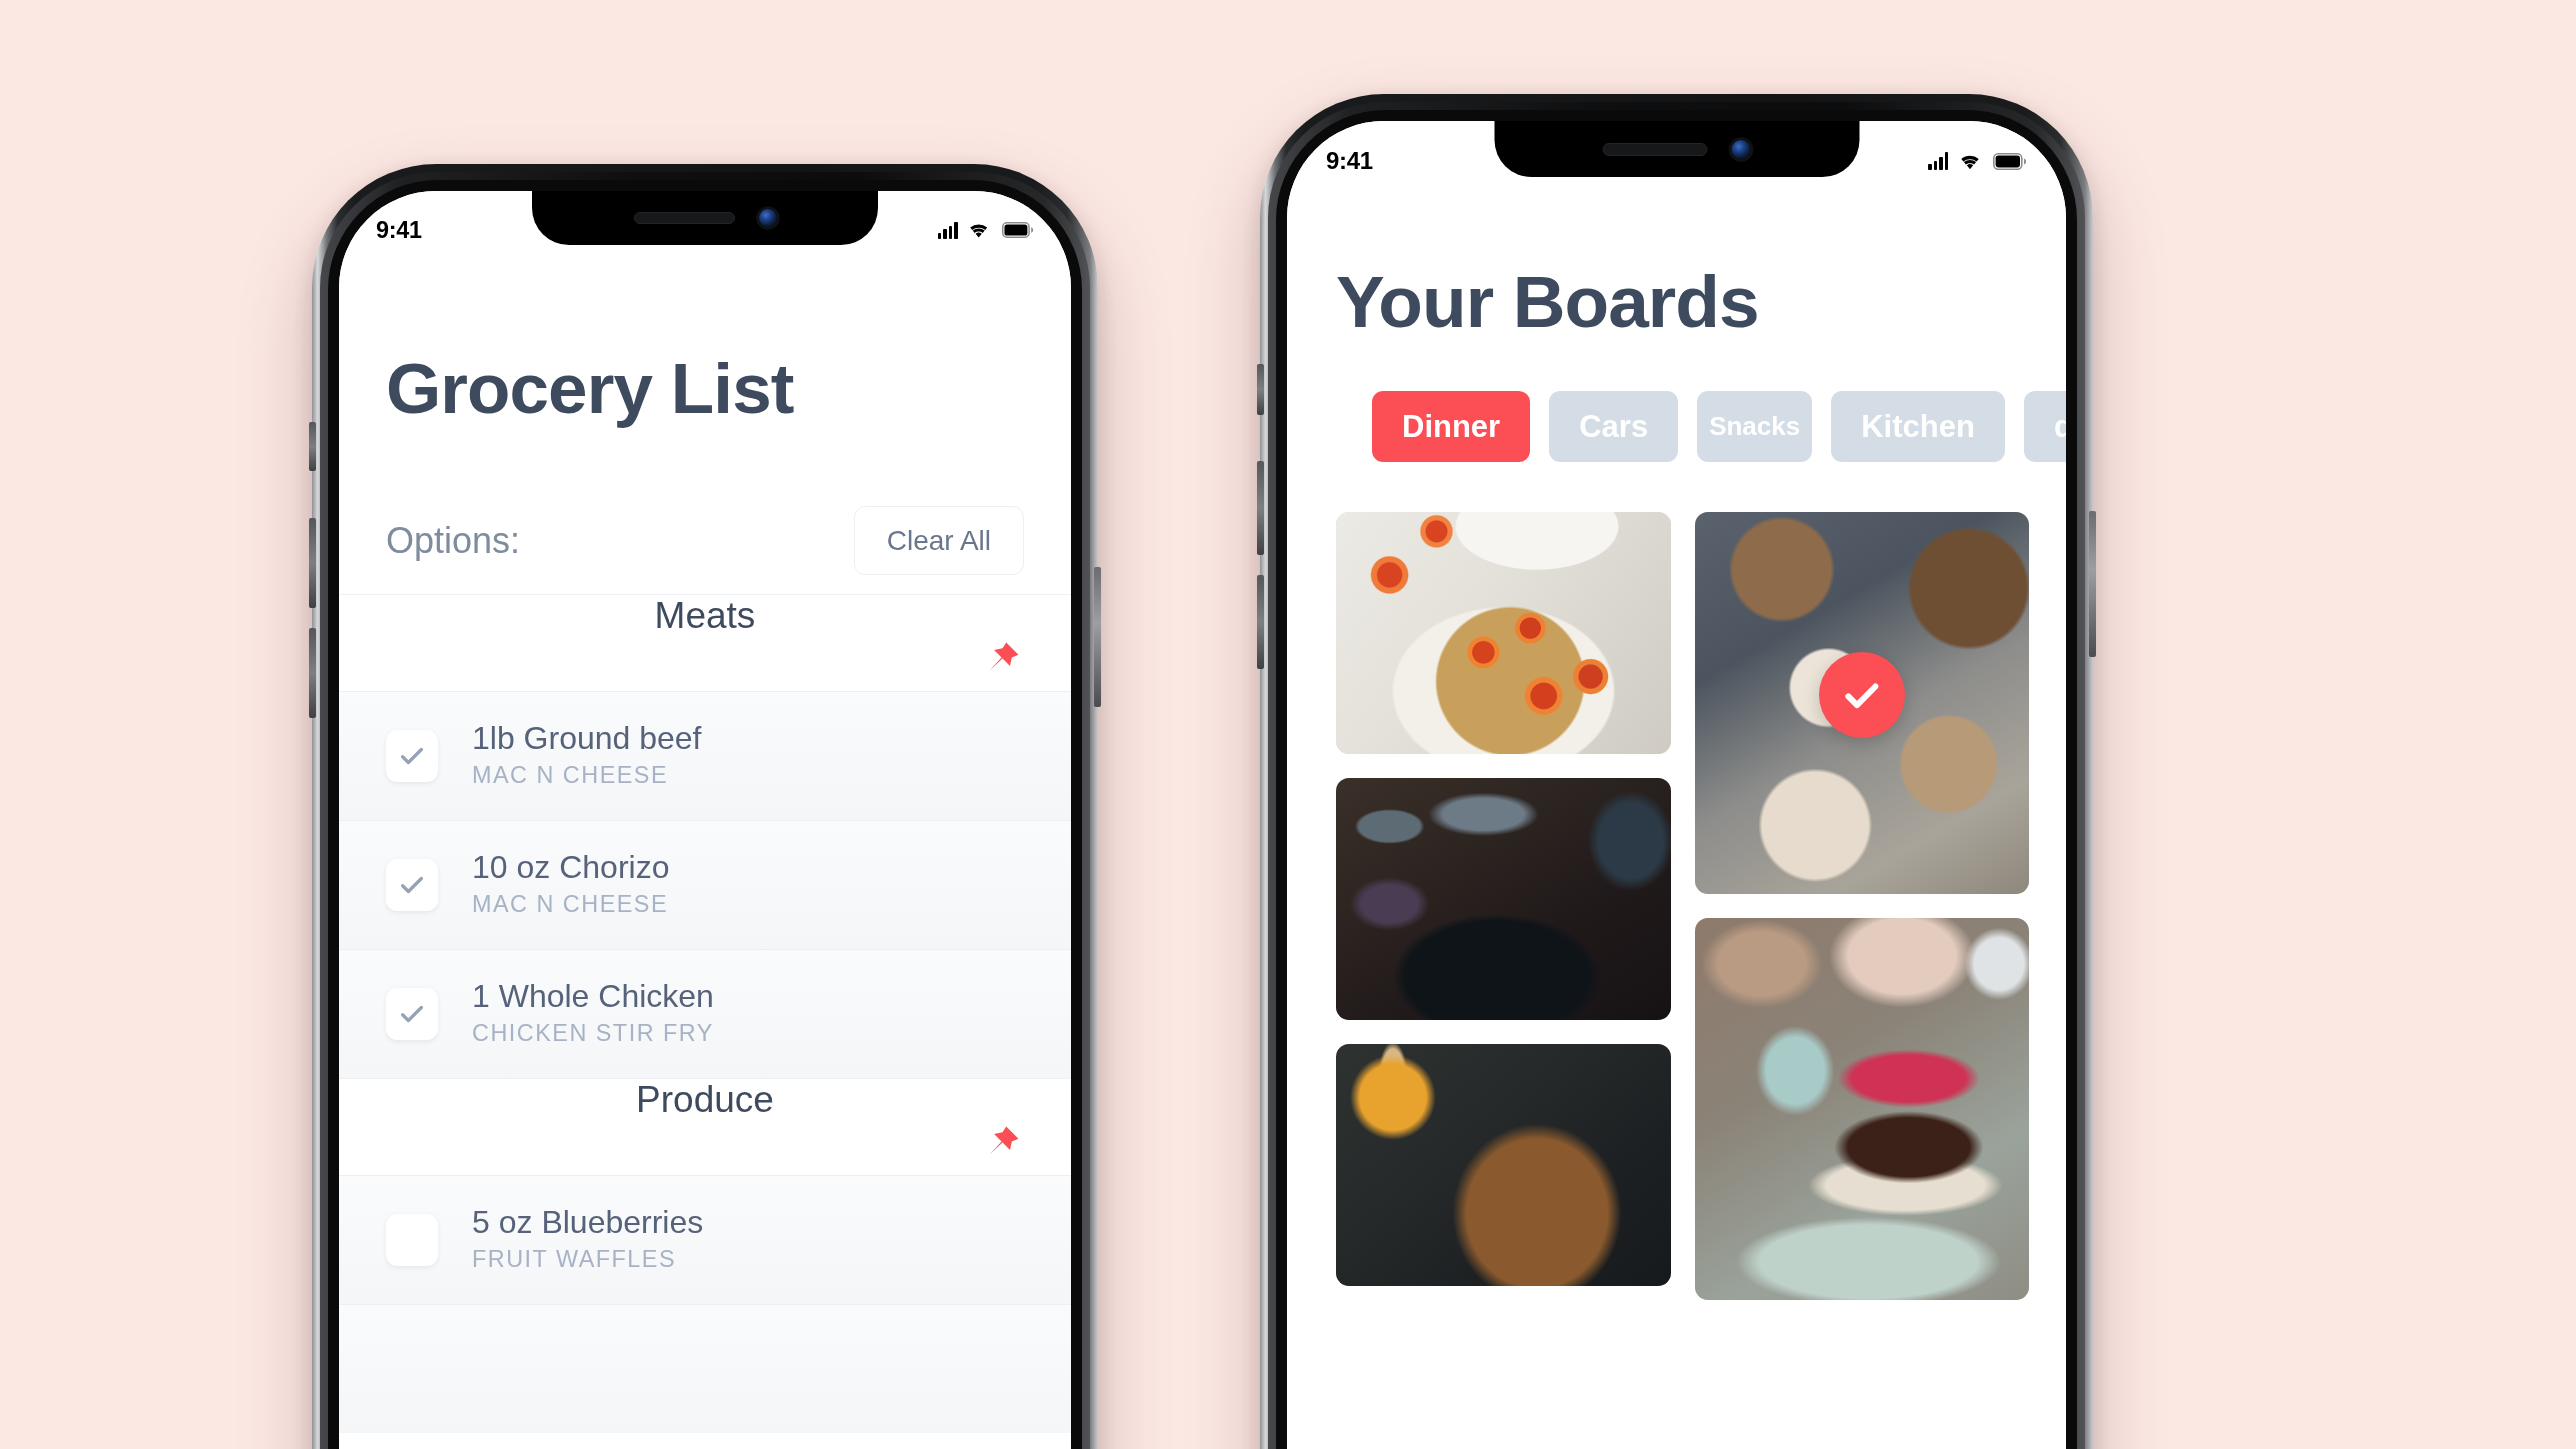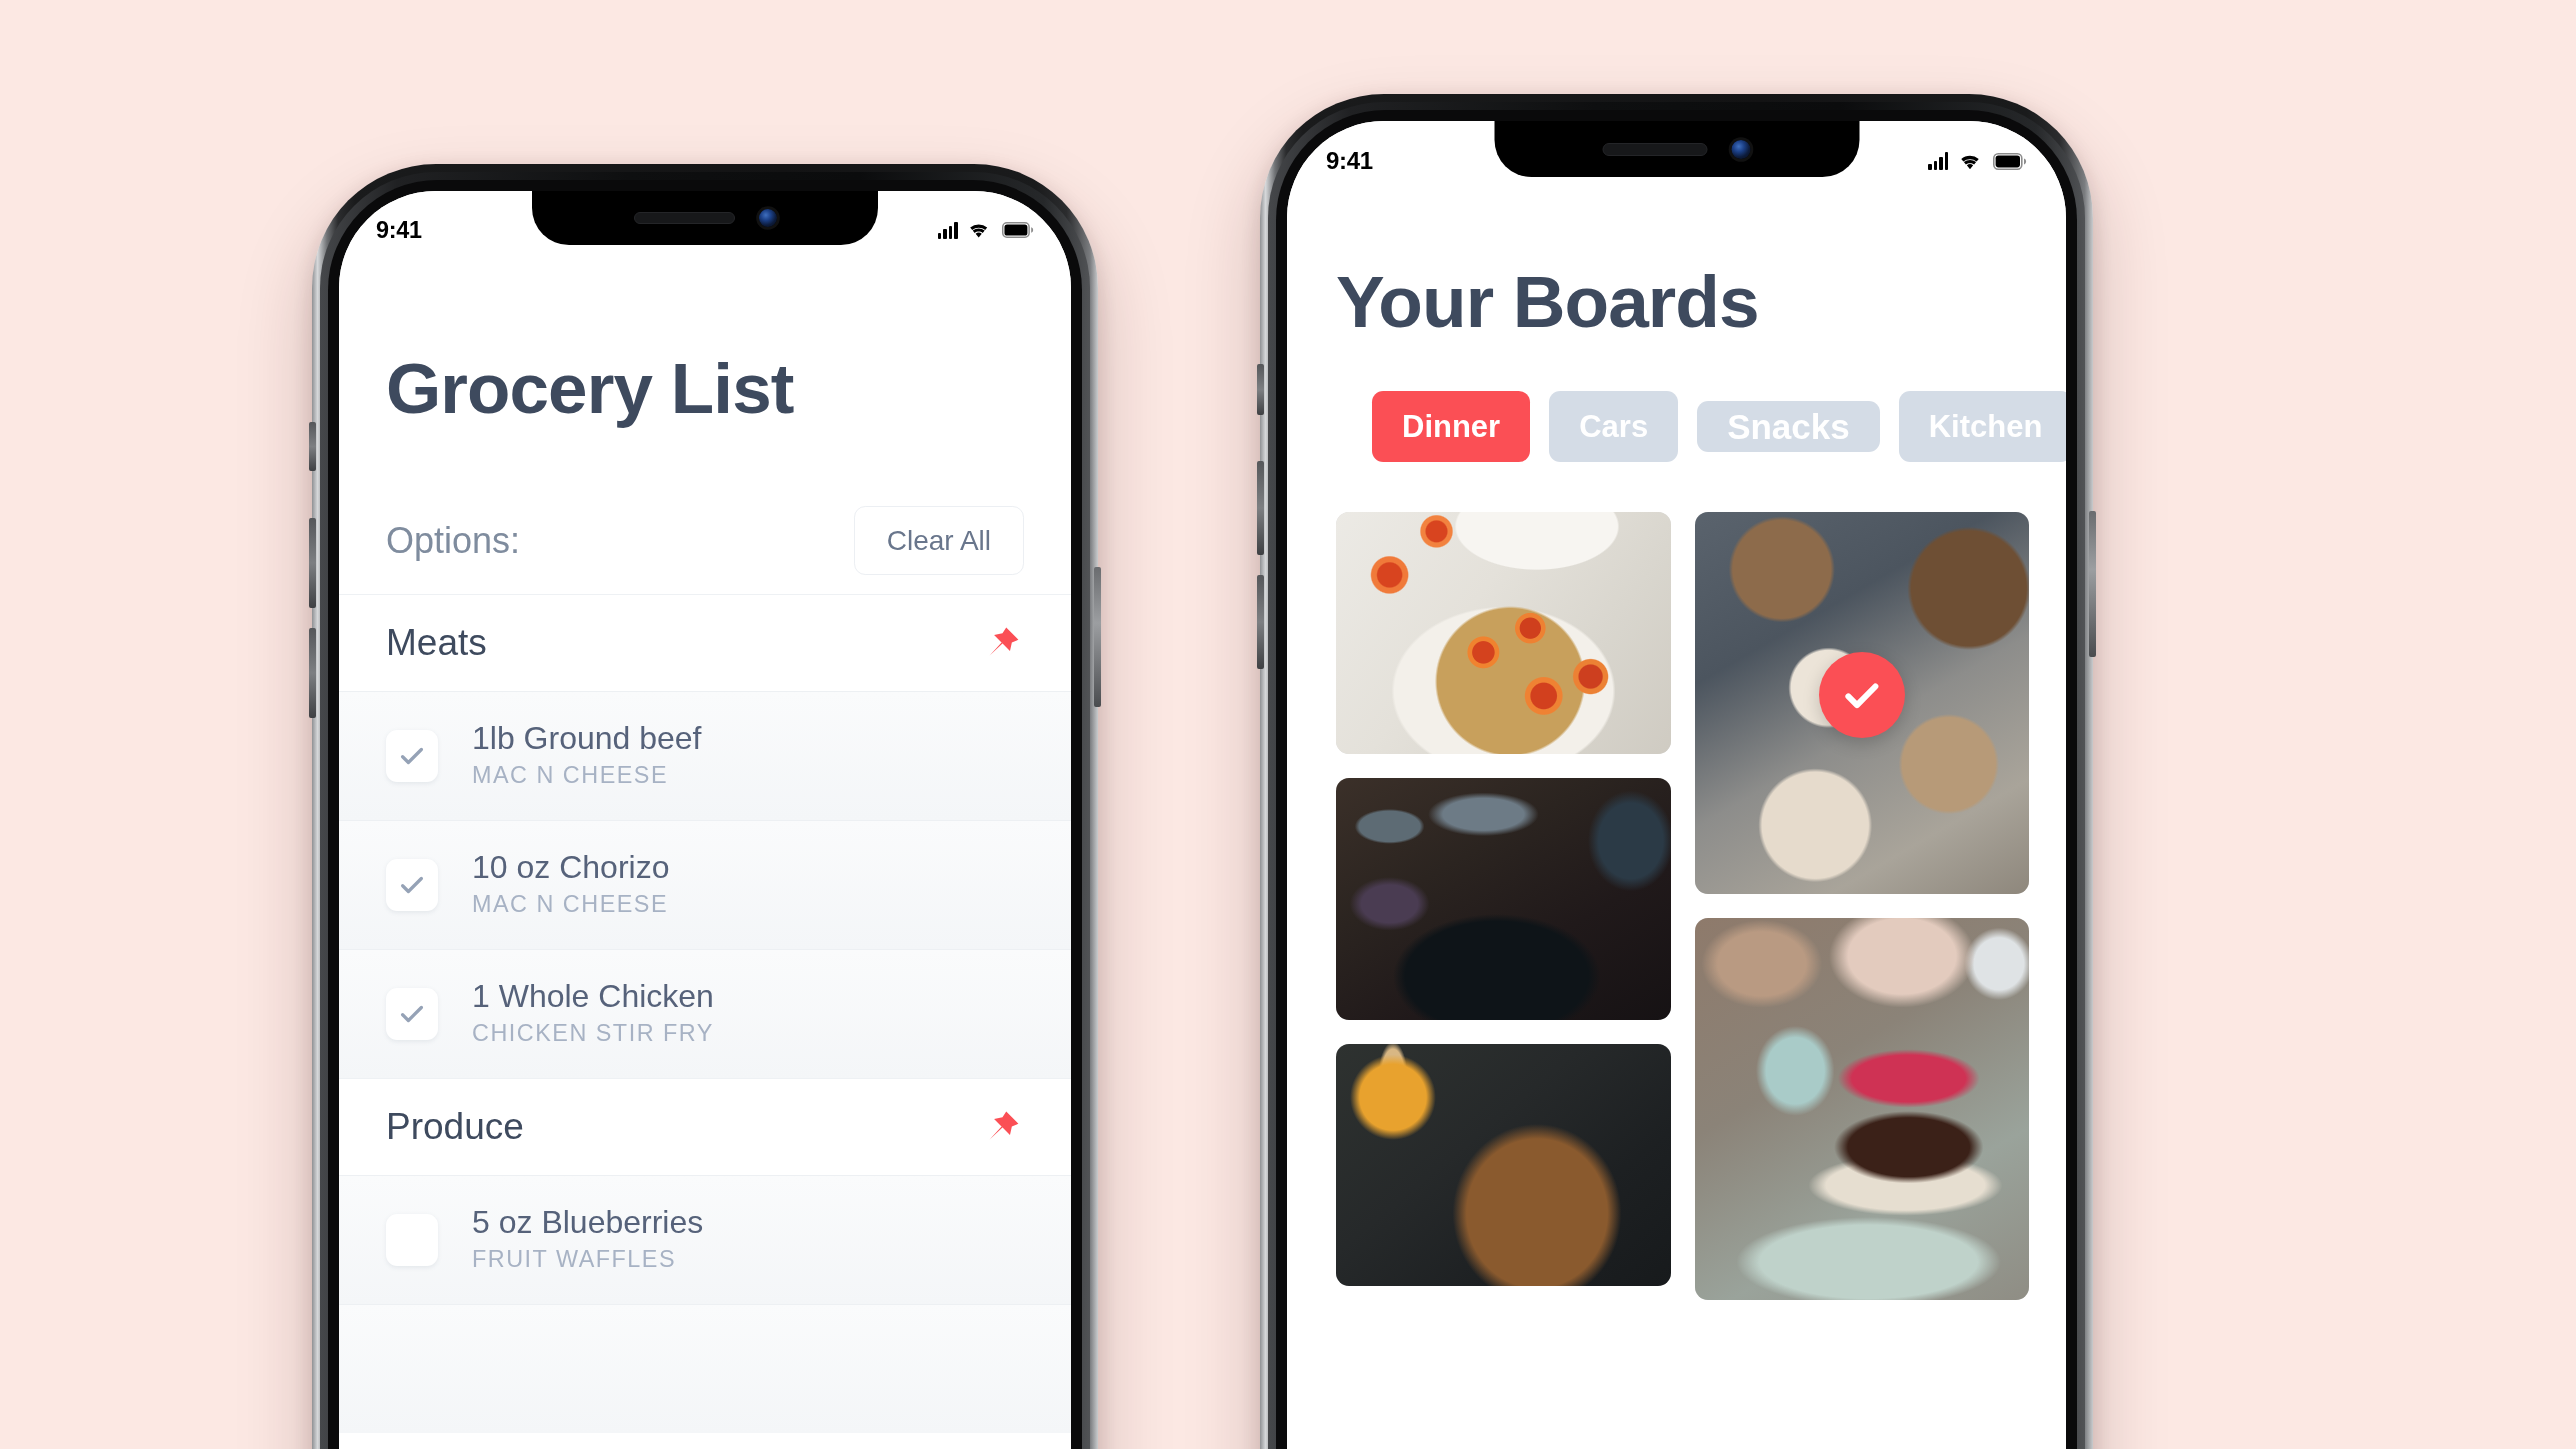--- a/index.html
+++ b/index.html
@@ -69,21 +69,21 @@
   .title{ color:#3E4A5E; font-weight:bold; letter-spacing:-0.9px; }
 
   
   .opts-row{ display:flex; align-items:center; }
   .opts-label{ color:#7F8C9E; }
   .clear-btn{
     margin-left:auto; border:0.9px solid #ECEFF3; background:#fff;
     border-radius:11.2px; color:#69768C; display:flex; align-items:center; justify-content:center;
     white-space:nowrap;
   }
-  .sec-head{ display:flex; align-items:center; background:#fff; border-top:0.9px solid #EEF1F4; }
+  .sec-head{ display:flex; align-items:center; background:#fff; border-top:0.9px solid #EEF1F4;flex-direction:column; }
   .sec-head .sec-name{ color:#3E4A5E; }
   .sec-del{ margin-left:auto; position:relative; }
 
   .row{ display:flex; align-items:center; border-top:0.9px solid #EDF0F3; background:linear-gradient(180deg,#FAFBFC,#F4F6F8); }
   .cbox{ background:#fff; border-radius:11.2px; box-shadow:0 1.9px 4.7px rgba(90,105,130,.10); display:flex; align-items:center; justify-content:center; flex:0 0 auto; }
   .row-txt .r1{ color:#56627A; }
   .row-txt .r2{ color:#A7B2C4; letter-spacing:1.5px; }
 
   
   .chips{ display:flex; align-items:center; overflow:hidden; }
@@ -261,21 +261,21 @@
               <path d="M31 5.6v5.8c1.4-.5 2.1-1.5 2.1-2.9S32.4 6.1 31 5.6z" fill="#000" opacity=".45"></path>
             </svg>
           </div>
         </div>
 
         <div class="title" style="position:absolute;left:49px;top:139px;font-size:73px;">Your Boards</div>
 
         <div class="chips" style="position:absolute;left:49px;right:0;top:268px;height:75px;gap:19px;">
           <div class="chip" style="height:71px;padding:0 30px;font-size:31px;background:#FB4F55;margin-left:36px;">Dinner</div>
           <div class="chip" style="height:71px;padding:0 30px;font-size:31px;background:#D4DCE6;">Cars</div>
-          <div class="chip" style="height:51px;padding:0 30px;font-size:35px;background:#D4DCE6;">Snacks</div>
+          <div class="chip" style="height:71px;padding:0 12px;font-size:26px;background:#D4DCE6;">Snacks</div>
           <div class="chip" style="height:71px;padding:0 30px;font-size:31px;background:#D4DCE6;">Kitchen</div>
           <div class="chip" style="height:71px;padding:0 30px;font-size:31px;background:#D4DCE6;">quick recipes</div>
         </div>
 
         <div class="masonry" style="position:absolute;left:49px;right:37px;top:391px;bottom:0;gap:24px;">
 
           <div class="mcol" style="flex:1;gap:24px;">
             <div class="card" style="height:242px;">
               <div class="ph" style="background:
                      radial-gradient(circle at 16% 26%, #d8441f 0 3.6%, rgba(216,68,31,0) 4%),

